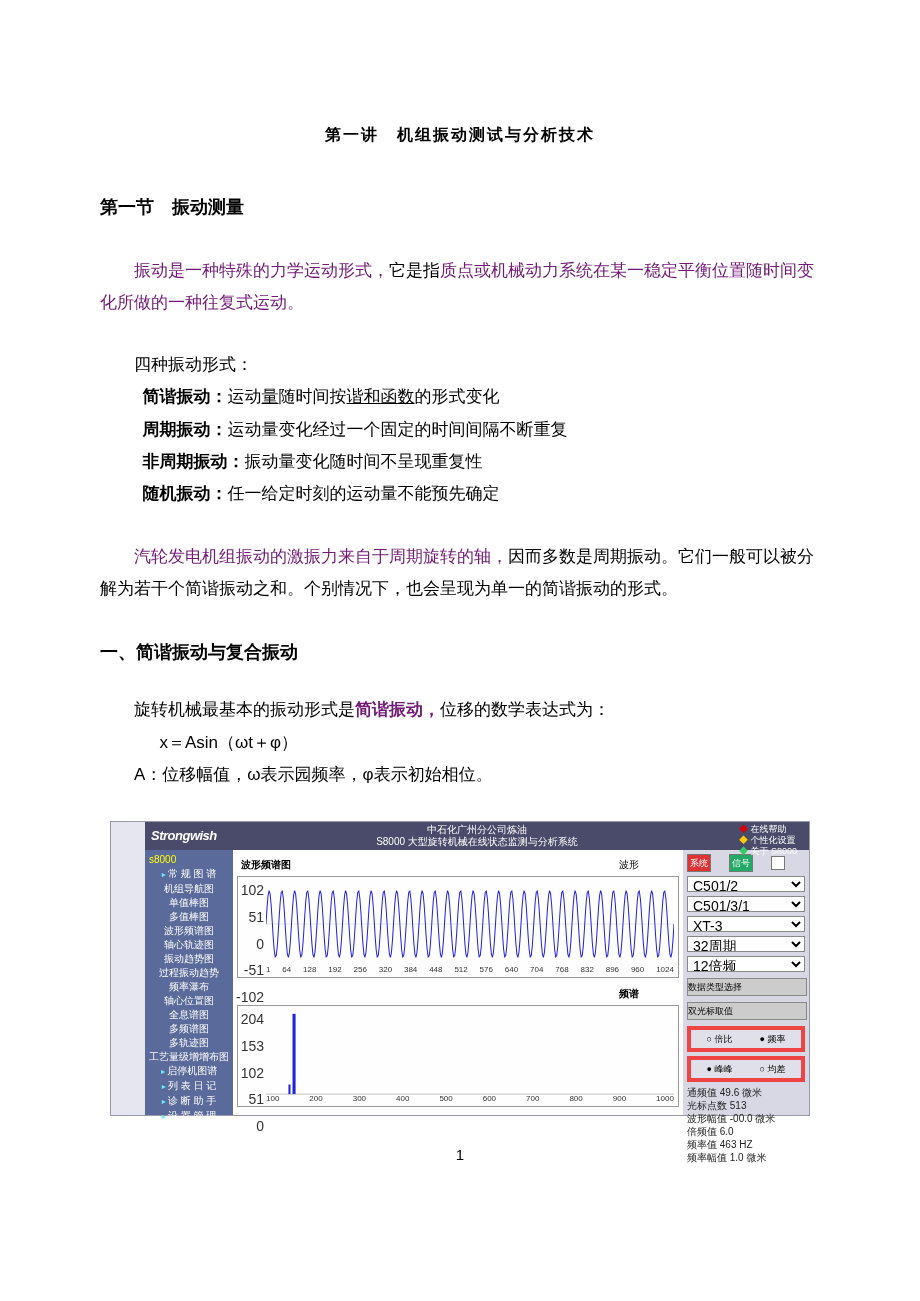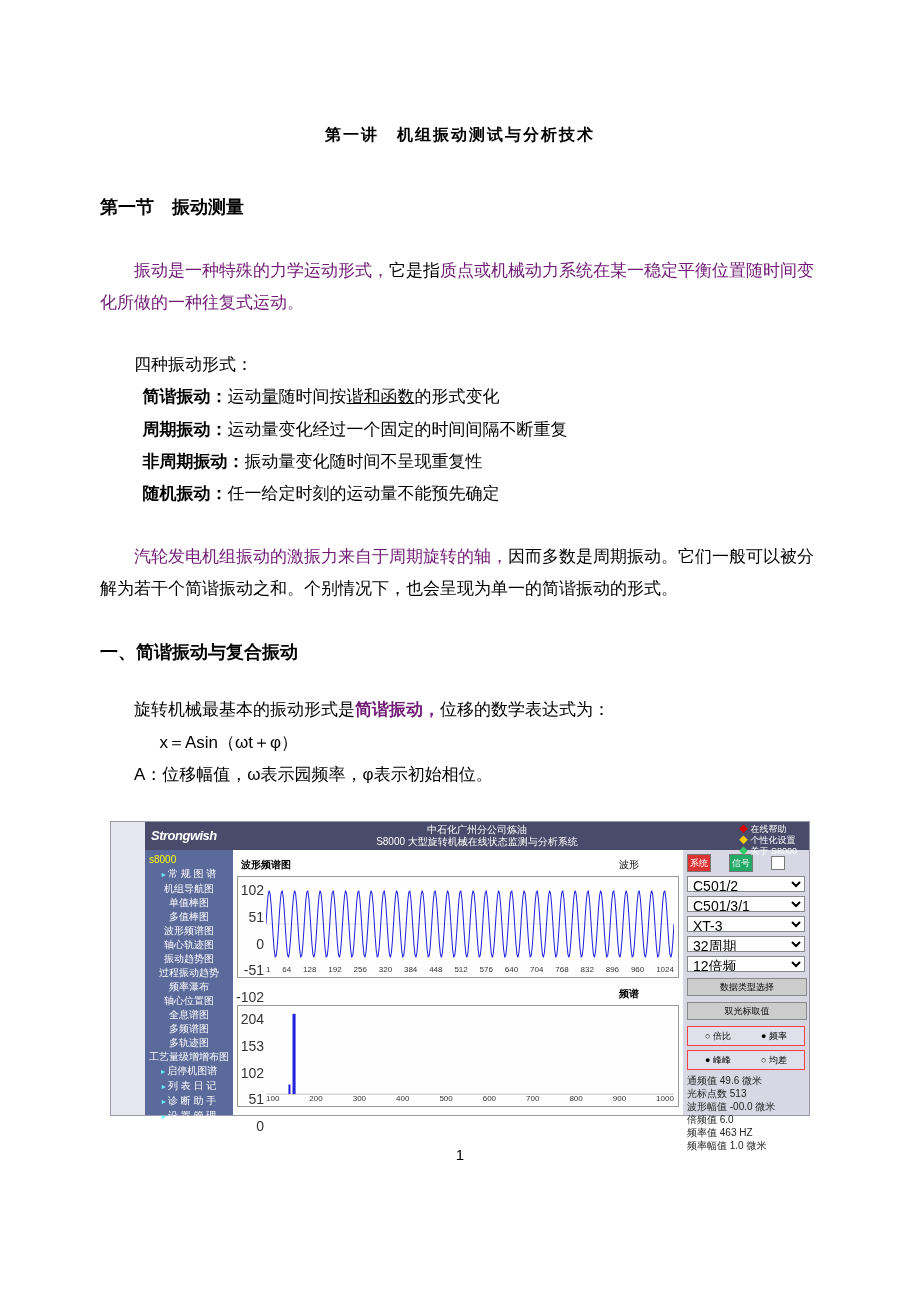--- a/index.html
+++ b/index.html
@@ -189,27 +189,27 @@
     border: 1px solid #888;
     background: #fff;
     margin-bottom: 4px;
     padding: 0 1px;
     box-sizing: border-box;
   }
   .rp-btn2 {
     width: 100%;
     border: 1px solid #888;
     background: #ccc;
-    text-align: center;
+    text-align: left;
     font-size: 9px;
     padding: 1px 0;
     margin: 2px 0 6px 0;
   }
   .rp-group {
-    border: 1px solid #ef4444;
+    border: 4px solid #ef4444;
     padding: 2px;
     margin-bottom: 4px;
     background: #e0e0ea;
   }
   .rp-group .row { display: flex; justify-content: space-around; font-size:9px; }
   .rp-info { font-size: 10px; line-height: 13px; color:#222; }
   .page-num { text-align: center; font-size: 15px; margin-top: 18px; }
 </style>
 </head>
 <body>

